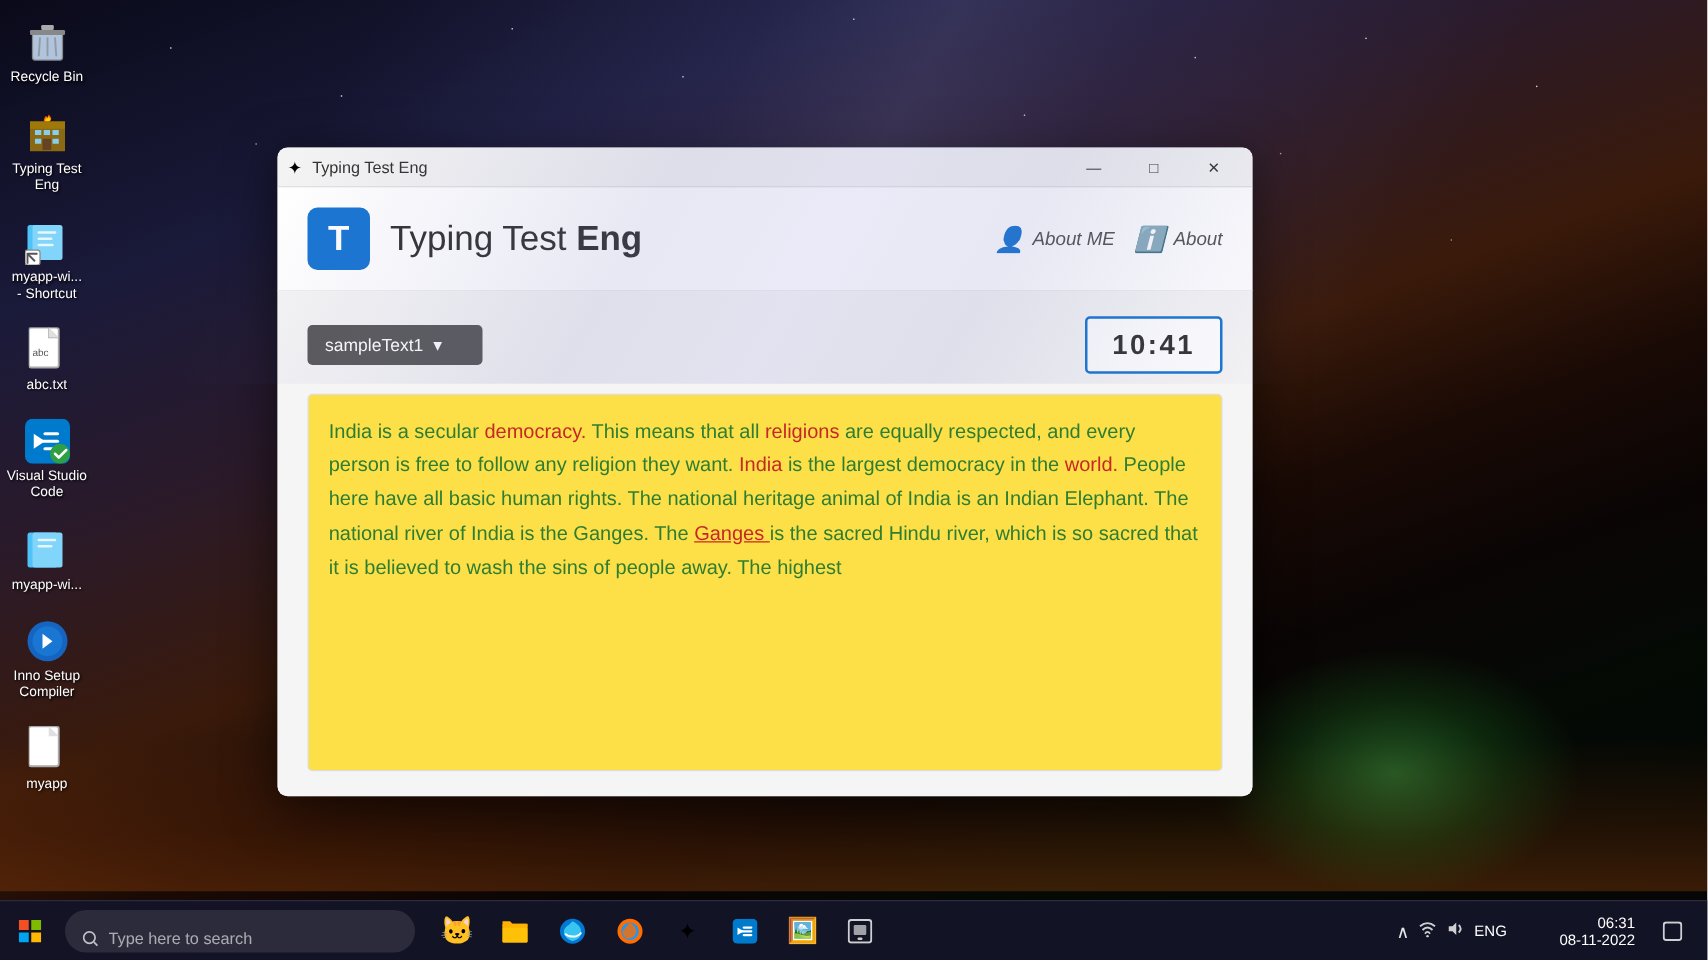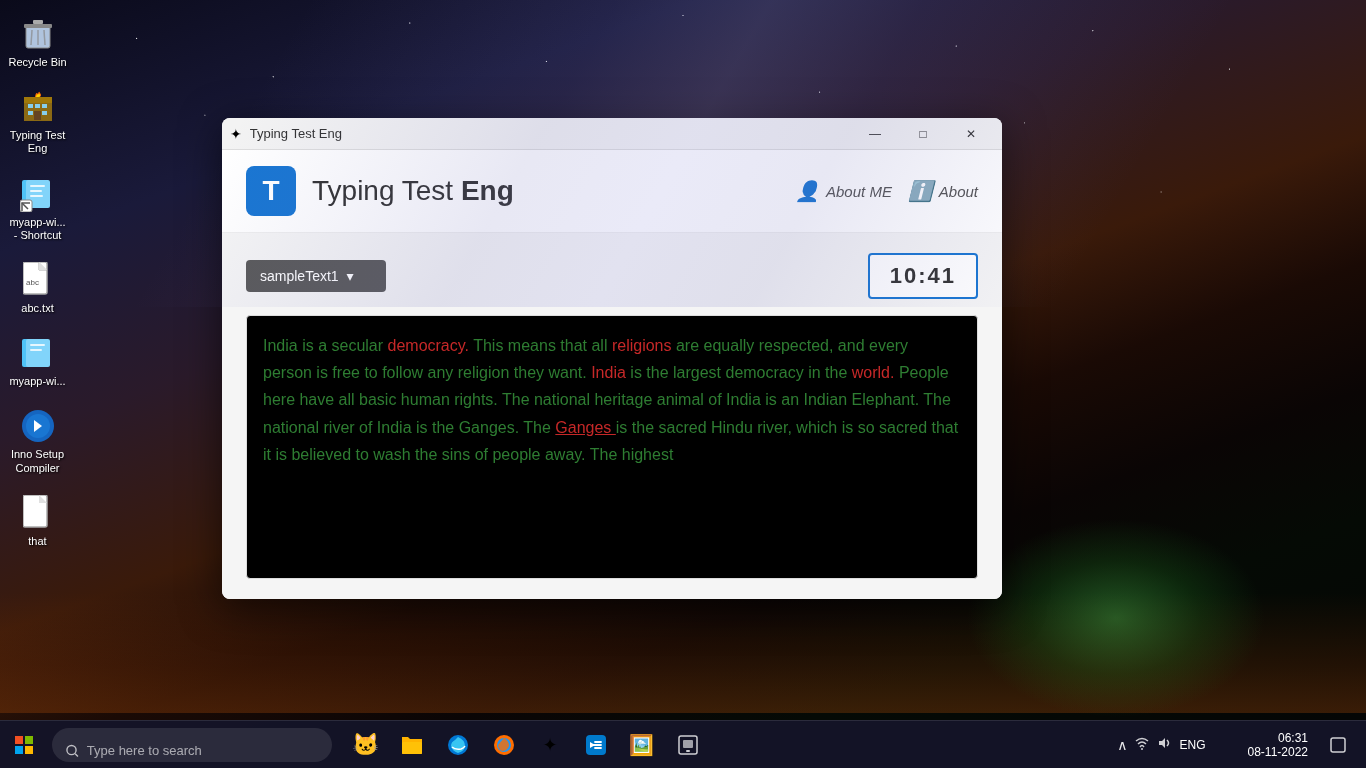--- a/index.html
+++ b/index.html
@@ -397,25 +397,25 @@
       border-radius: 4px;
       padding: 8px 20px;
       font-size: 22px;
       font-weight: bold;
       color: #333;
       letter-spacing: 2px;
     }
 
     
     .text-display {
-      background: #000000;
+      background: #fde047;
       border: 1px solid #ddd;
       border-radius: 4px;
       padding: 16px;
-      height: 264px;
+      height: 302px;
       overflow-y: scroll;
       font-size: 16px;
       line-height: 1.7;
       position: relative;
     }
 
     .text-display::-webkit-scrollbar {
       width: 12px;
     }
 
@@ -551,20 +551,35 @@
         <svg width="30" height="36" viewBox="0 0 30 36">
           <rect x="0" y="0" width="24" height="32" rx="2" fill="white" stroke="#aaa" stroke-width="1.5"></rect>
           <path d="M16 0 L16 8 L24 8" fill="#ddd" stroke="#aaa" stroke-width="1"></path>
           <path d="M16 0 L24 8 L16 8 Z" fill="#e0e0e0"></path>
           <text x="3" y="23" font-size="8" fill="#555">abc</text>
         </svg>
       </div>
       <span class="icon-label">abc.txt</span>
     </div>
 
+    <div class="desktop-icon">
+      <div class="icon-img">
+        <svg width="36" height="36" viewBox="0 0 36 36">
+          <rect width="36" height="36" rx="6" fill="#007ACC"></rect>
+          <path d="M7 24 L16 18 L7 12 L7 24Z" fill="white"></path>
+          <line x1="16" y1="12" x2="26" y2="12" stroke="white" stroke-width="2.5" stroke-linecap="round"></line>
+          <line x1="16" y1="24" x2="26" y2="24" stroke="white" stroke-width="2.5" stroke-linecap="round"></line>
+          <line x1="10" y1="18" x2="26" y2="18" stroke="white" stroke-width="2.5" stroke-linecap="round"></line>
+
+          <rect x="20" y="20" width="16" height="16" rx="8" fill="#2EA043"></rect>
+          <path d="M24 28 L27 31 L33 25" fill="none" stroke="white" stroke-width="2" stroke-linecap="round" stroke-linejoin="round"></path>
+        </svg>
+      </div>
+      <span class="icon-label">Visual Studio Code</span>
+    </div>
 
     <div class="desktop-icon">
       <div class="icon-img">
         <svg width="36" height="36" viewBox="0 0 36 36">
           <rect x="2" y="4" width="24" height="28" rx="2" fill="#4fc3f7"></rect>
           <rect x="6" y="4" width="24" height="28" rx="2" fill="#81d4fa"></rect>
           <rect x="10" y="9" width="15" height="2" rx="1" fill="white" opacity="0.8"></rect>
           <rect x="10" y="14" width="12" height="2" rx="1" fill="white" opacity="0.8"></rect>
         </svg>
       </div>
@@ -583,21 +598,21 @@
       <span class="icon-label">Inno Setup Compiler</span>
     </div>
 
     <div class="desktop-icon">
       <div class="icon-img">
         <svg width="30" height="36" viewBox="0 0 30 36">
           <rect x="0" y="0" width="24" height="32" rx="2" fill="white" stroke="#aaa" stroke-width="1.5"></rect>
           <path d="M16 0 L24 8 L16 8 Z" fill="#e0e0e0"></path>
         </svg>
       </div>
-      <span class="icon-label">that</span>
+      <span class="icon-label">myapp</span>
     </div>
   </div>
 
   <div class="app-window">
 
     <div class="window-titlebar">
       <span class="window-title-icon">✦</span>
       <span class="window-title-text">Typing Test Eng</span>
       <div class="window-controls">
         <button class="win-btn">—</button>

